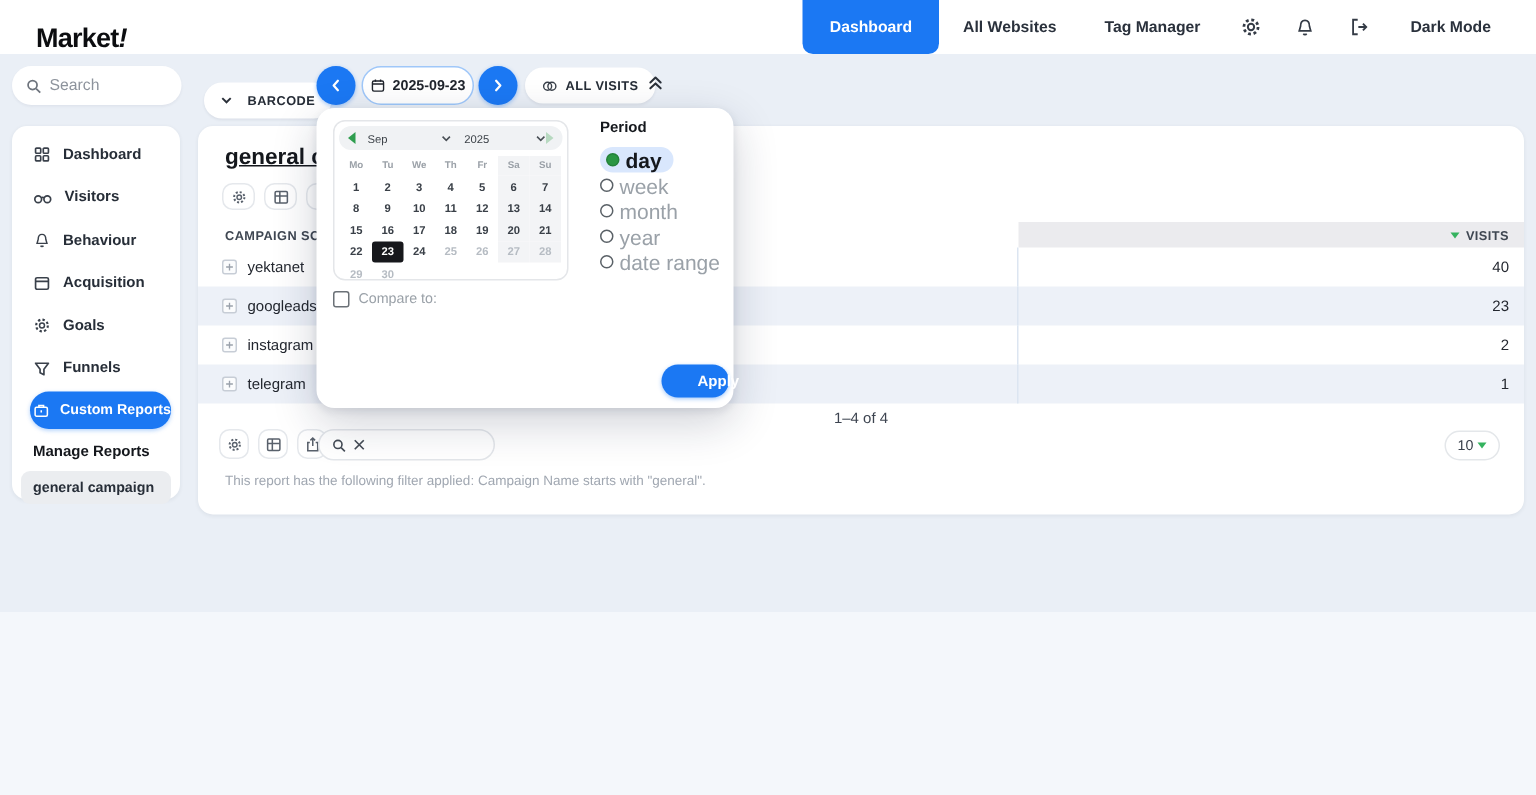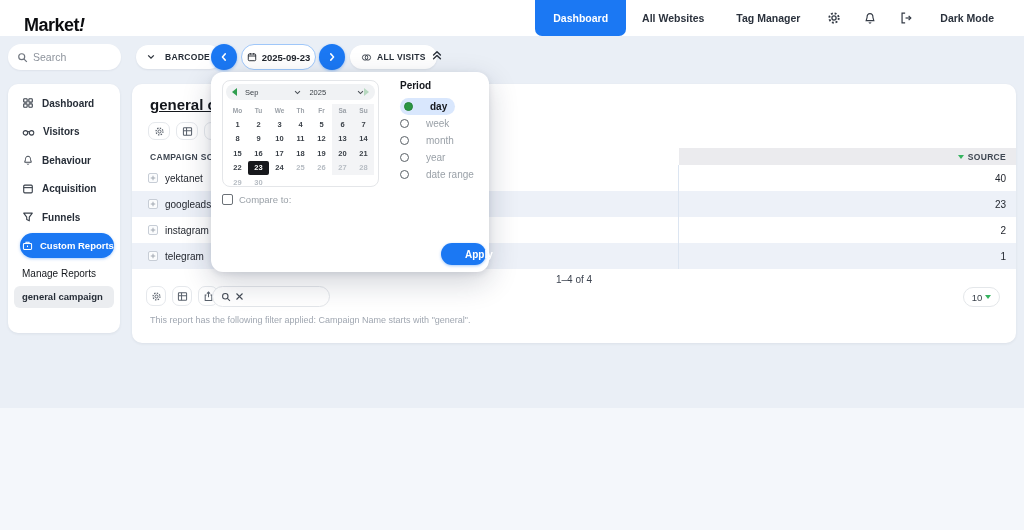--- a/index.html
+++ b/index.html
@@ -16,33 +16,33 @@
   .topnav { position:absolute; right:14px; top:0; height:36px; display:flex; align-items:center; gap:0; }
   .navitem { font-size:10.5px; font-weight:700; color:#2a313c; padding:0 16px; height:36px; display:flex; align-items:center; cursor:pointer; }
   .navitem.active { background:#1b78f3; color:#fff; border-radius:0 0 7px 7px; padding:0 18px; }
   .topicon { width:36px; height:36px; display:flex; align-items:center; justify-content:center; color:#343b46; cursor:pointer; }
 
   
   .searchbox { position:absolute; left:8px; top:44px; width:113px; height:26px; background:#fff; border-radius:13px; display:flex; align-items:center; padding:0 9px; gap:5px; box-shadow:0 1px 2px rgba(30,40,60,.06); }
   .searchbox input { border:none; outline:none; width:70px; font-size:10.5px; color:#333; background:transparent; font-family:inherit; }
   .searchbox input::placeholder { color:#8d939c; }
   .pillbtn { position:absolute; background:#fff; border-radius:12px; height:24px; display:flex; align-items:center; gap:5px; padding:0 11px; font-size:8.5px; font-weight:700; color:#262d37; letter-spacing:.3px; box-shadow:0 1px 2px rgba(30,40,60,.08); cursor:pointer; }
-  .barcode { left:136px; top:45px;gap:10px; }
+  .barcode { left:136px; top:55px;gap:10px; }
   .allvisits { left:350px; top:45px; }
   .navcircle { position:absolute; top:44px; width:26px; height:26px; border-radius:50%; background:#1b78f3; display:flex; align-items:center; justify-content:center; color:#fff; cursor:pointer; box-shadow:0 1px 3px rgba(27,120,243,.4); }
   .prev { left:211px; } .next { left:319px; }
   .datepill { position:absolute; left:241px; top:44px; width:75px; height:26px; background:#fff; border:1.5px solid #9fc7f9; border-radius:13px; display:flex; align-items:center; justify-content:center; gap:5px; font-size:9.5px; font-weight:700; color:#20252d; cursor:pointer; }
   .collapse { position:absolute; left:431px; top:49px; color:#2b313a; cursor:pointer; }
 
   
   .sidebar { position:absolute; left:8px; top:84px; width:112px; height:249px; background:#fff; border-radius:10px; box-shadow:0 1px 3px rgba(30,40,60,.07); padding-top:5px; z-index:4; }
   .sideitem { height:28.5px; display:flex; align-items:center; gap:8px; padding-left:14px; font-size:10px; font-weight:700; color:#272e38; cursor:pointer; }
   .sideitem .ic { color:#3a414b; display:flex; }
   .sideactive { margin:1px 6px 3px 12px; height:25px; background:#1b78f3; border-radius:13px; display:flex; align-items:center; gap:7px; padding-left:2px; font-size:9.5px; font-weight:700; color:#fff; cursor:pointer; box-shadow:0 1px 3px rgba(27,120,243,.35); }
-  .sidelabel { padding:7px 0 5px 14px; font-size:10px; font-weight:400; color:#14171c; }
+  .sidelabel { padding:7px 0 5px 14px; font-size:10px; font-weight:700; color:#14171c; }
   .sidereport { margin:2px 6px 0 6px; height:22px; background:#ebedf0; border-radius:6px; display:flex; align-items:center; padding-left:8px; font-size:9.5px; font-weight:700; color:#272e38; cursor:pointer; }
 
   
   .maincard { position:absolute; left:132px; top:84px; width:884px; height:259px; background:#fff; border-radius:10px; box-shadow:0 1px 3px rgba(30,40,60,.07); z-index:3; }
   .reporttitle { position:absolute; left:18px; top:12px; font-size:15px; font-weight:700; color:#14171c; text-decoration:underline; cursor:pointer; }
   .minitool { position:absolute; display:flex; gap:6px; }
   .tool-top { left:16px; top:38px; }
   .tool-bottom { left:14px; top:202px; }
   .toolbtn { width:22px; height:18px; border:1px solid #e5e8ec; border-radius:7px; display:flex; align-items:center; justify-content:center; color:#59616c; background:#fff; cursor:pointer; }
   .toolbtn.sq { width:20px; height:20px; }
@@ -75,21 +75,21 @@
   .sel-year { margin-left:8px; width:58px; justify-content:space-between; }
   .calgrid { display:grid; grid-template-columns:repeat(7,21px); padding:1px 4px; }
   .wd { height:13px; display:flex; align-items:center; justify-content:center; font-size:6.5px; font-weight:700; color:#9ba1a8; }
   .day { height:14.5px; display:flex; align-items:center; justify-content:center; font-size:7.5px; font-weight:700; color:#3a4048; cursor:pointer; }
   .wknd { background:#f3f4f6; }
   .day.dis { color:#b6bcc3; }
   .day.sel { background:#17181c; color:#fff; border-radius:2px; }
 
   .periodwrap { position:absolute; left:189px; top:8px; }
   .periodtitle { font-size:10px; font-weight:700; color:#15181d; margin-bottom:7px; }
-  .period { display:flex; align-items:center; gap:17px; height:17px; cursor:pointer; font-size:10px; color:#9aa1a8; }
+  .period { display:flex; align-items:center; gap:4px; height:17px; cursor:pointer; font-size:14px; color:#9aa1a8; }
   .period .ring { width:9px; height:9px; border:1.5px solid #5a6167; border-radius:50%; background:#fff; }
   .period.on { background:#d9e7fd; border-radius:9px; padding:0 8px 0 4px; width:fit-content; font-weight:700; color:#15181d; }
   .period.on .ring { background:#2a9643; border-color:#24823a; }
   .compare { position:absolute; left:11px; top:122px; display:flex; align-items:flex-end; gap:6px; cursor:pointer; }
   .compare .cb { width:11px; height:11px; border:1.5px solid #6b7177; border-radius:2px; background:#fff; }
   .compare .lb { font-size:9.5px; color:#9aa1a8; }
   .applybtn { position:absolute; left:230px; top:171px; width:45px; height:22px; background:#1b78f3; border:none; border-radius:12px; color:#fff; font-size:10px; font-weight:700; font-family:inherit; cursor:pointer; box-shadow:0 1px 3px rgba(27,120,243,.4);padding-left:24px; }
 </style>
 </head>
 <body>
@@ -219,20 +219,29 @@
       <span class="ic">
           <svg width="12" height="12" viewBox="0 0 14 14" fill="none" stroke="currentColor" stroke-width="1.3">
             <rect x="2" y="2.5" width="10" height="9" rx="1.2"></rect>
             <path d="M2 5.4 H12"></path>
           </svg>
         </span>
       <span>Acquisition</span>
     </div>
     <div class="sideitem">
       <span class="ic">
+          <svg width="12" height="12" viewBox="0 0 16 16" fill="none" stroke="currentColor" stroke-width="1.3">
+            <circle cx="8" cy="8" r="2.2"></circle>
+            <circle cx="8" cy="8" r="5.2" stroke-width="1.9" stroke-dasharray="2.1 1.95"></circle>
+          </svg>
+        </span>
+      <span>Goals</span>
+    </div>
+    <div class="sideitem">
+      <span class="ic">
           <svg width="12" height="12" viewBox="0 0 14 14" fill="none" stroke="currentColor" stroke-width="1.3" stroke-linejoin="round">
             <path d="M2 2.5 H12 L8.5 7.2 V11.5 L5.5 10 V7.2 Z"></path>
           </svg>
         </span>
       <span>Funnels</span>
     </div>
     <div class="sideactive">
       <span>
           <svg width="11" height="11" viewBox="0 0 14 14" fill="none" stroke="#fff" stroke-width="1.3">
             <rect x="1.8" y="4.5" width="10.4" height="7.5" rx="1.2"></rect>
@@ -268,21 +277,21 @@
             <path d="M7 1.5 V8 M5 3.3 L7 1.3 L9 3.3"></path>
           </svg>
         </div>
     </div>
 
     <div class="table">
       <div class="thead">
         <div class="th-left">CAMPAIGN SOURCE</div>
         <div class="th-right">
           <span class="tri-dn-green"></span>
-          <span>SOURCE</span>
+          <span>VISITS</span>
         </div>
       </div>
       <div id="tbody">
   <div class="trow">
     <div class="td-left">
       <span class="plusbox">
                 <svg width="6" height="6" viewBox="0 0 8 8" fill="none" stroke="#9aa1ab" stroke-width="1.2">
                   <path d="M4 1 V7 M1 4 H7"></path>
                 </svg>
               </span>

